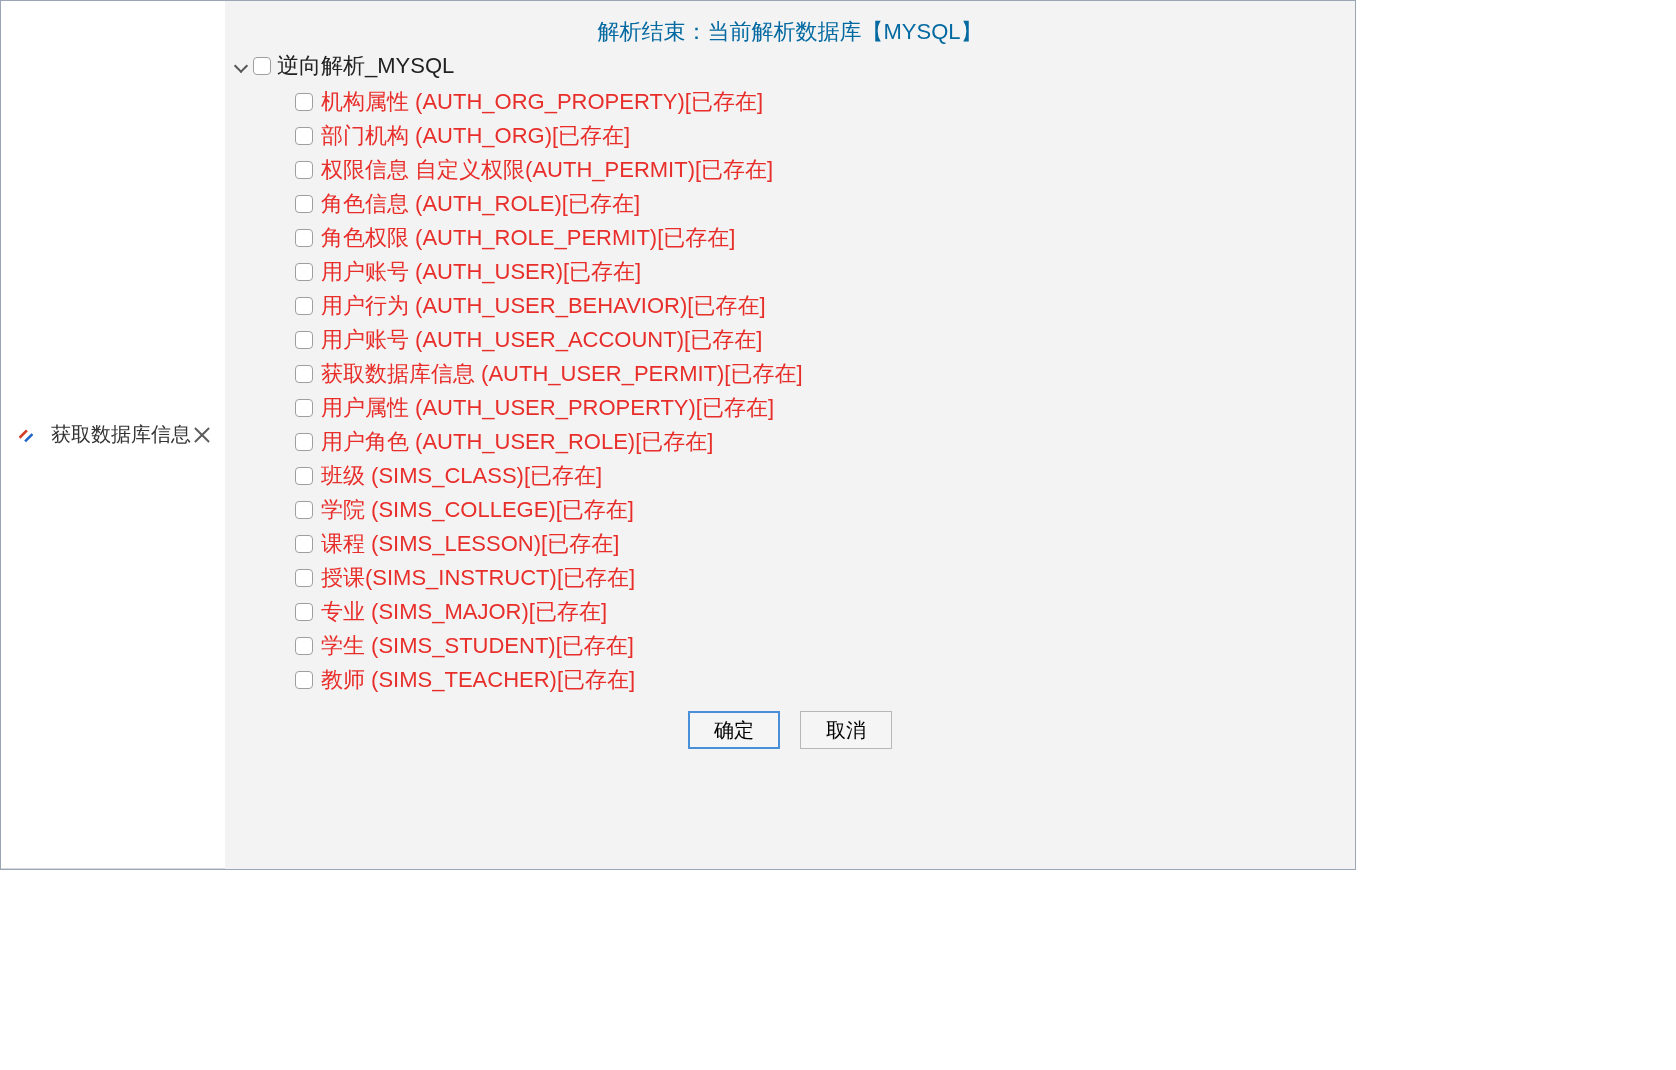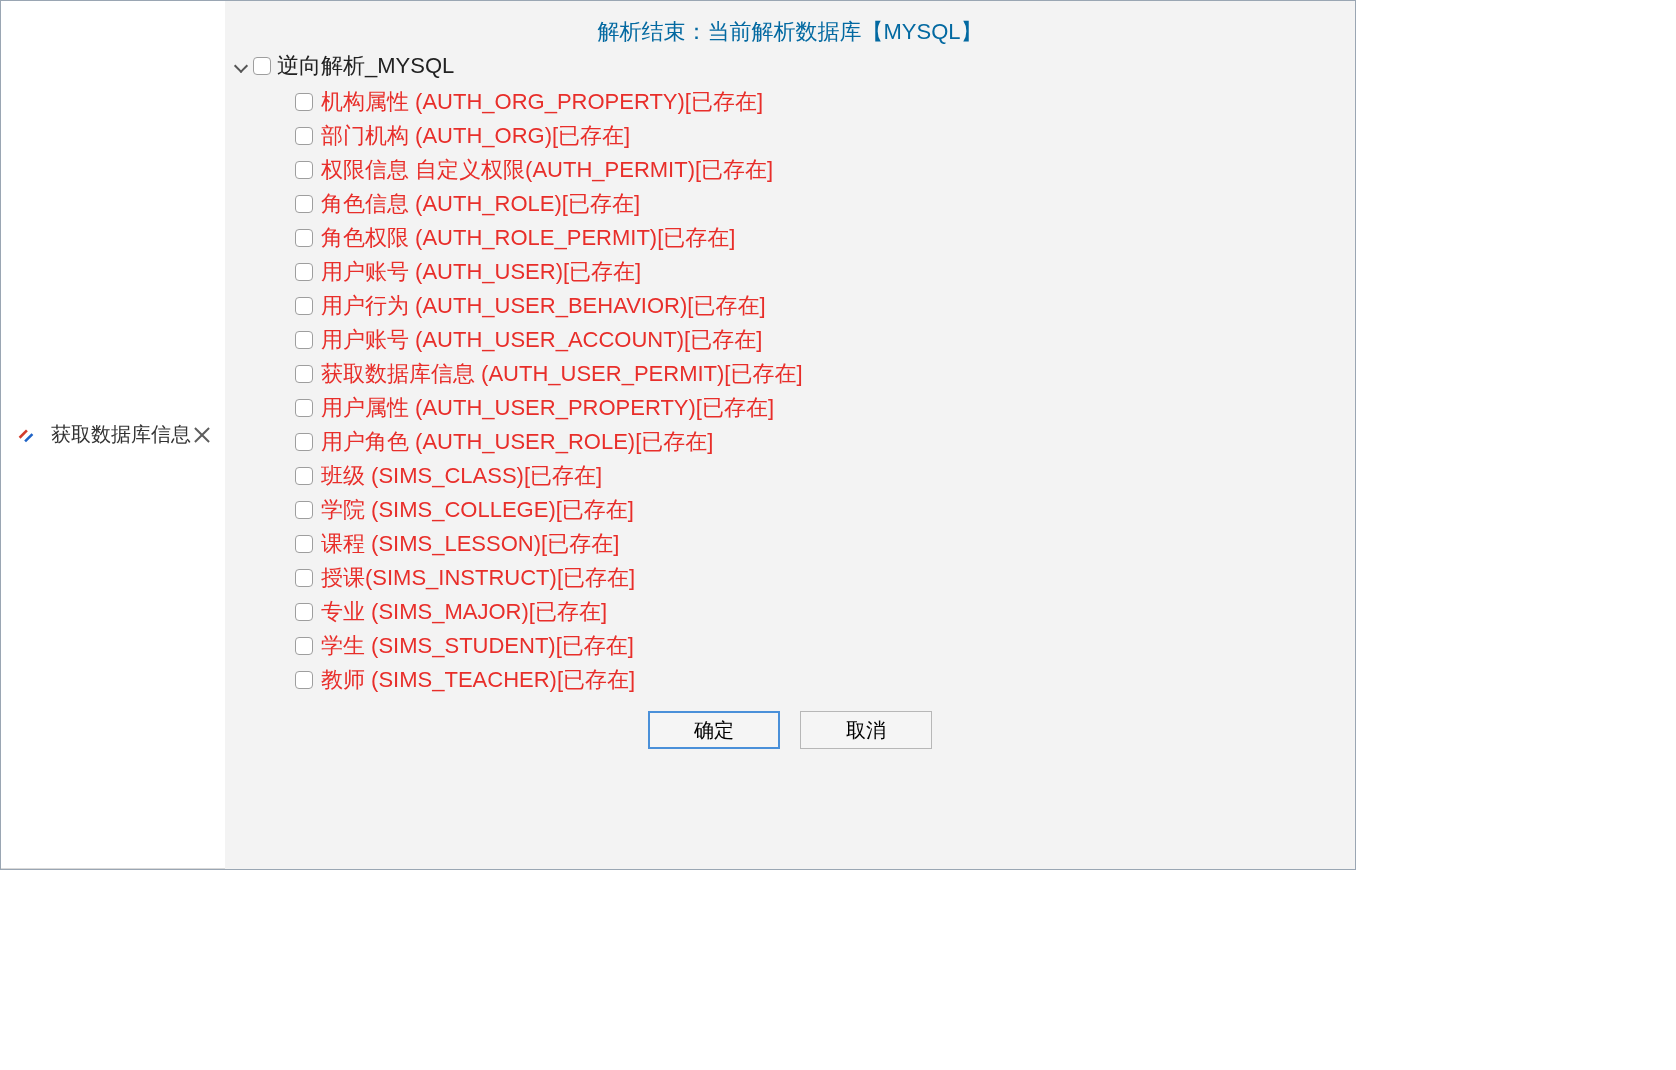--- a/index.html
+++ b/index.html
@@ -116,21 +116,21 @@
       flex-shrink: 0;
       cursor: pointer;
     }
     .btn-bar {
       display: flex;
       gap: 20px;
       justify-content: center;
       padding: 14px 0;
     }
     .btn {
-      width: 132px;
+      width: 92px;
       height: 38px;
       font-size: 20px;
       background: #f5f5f5;
       border: 1px solid #b7b7b7;
       cursor: pointer;
       display:flex; align-items:center; justify-content:center;
     }
     .btn.primary { border: 2px solid #4a90d9; }
   </style>
 </head>

